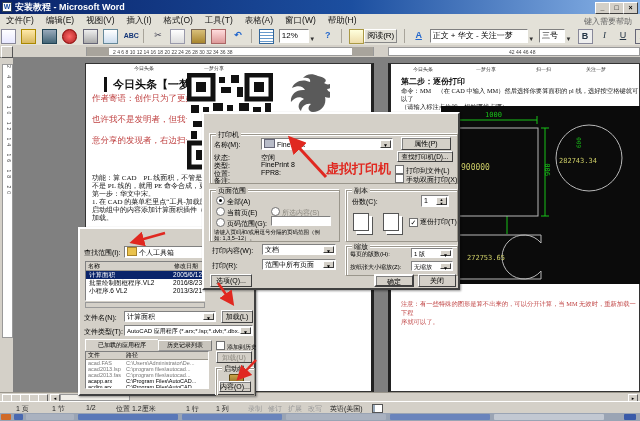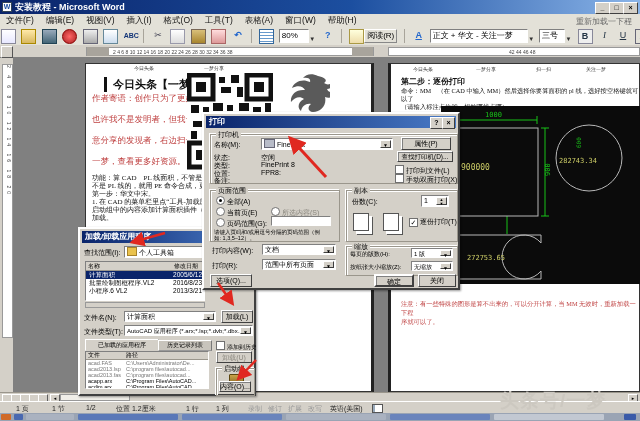--- a/index.html
+++ b/index.html
@@ -67,40 +67,40 @@
   <div class="abs titlebar">
     <div class="abs title-icon">W</div>
     <span class="abs" style="left:15px;">安装教程 - Microsoft Word</span>
     <div class="abs win-ctl" style="right:30px;">_</div>
     <div class="abs win-ctl" style="right:16px;">□</div>
     <div class="abs win-ctl" style="right:2px;">×</div>
   </div>
 
   <div class="abs menubar">
     <span>文件(F)</span><span>编辑(E)</span><span>视图(V)</span><span>插入(I)</span><span>格式(O)</span><span>工具(T)</span><span>表格(A)</span><span>窗口(W)</span><span>帮助(H)</span>
-    <span class="abs helpbox">重新加载一下程</span>
+    <span class="abs helpbox">键入需要帮助</span>
   </div>
 
   <div class="abs toolbar">
     <span class="tbi" style="background:linear-gradient(#fff,#e8e8ff);border:1px solid #889;"></span>
     <span class="tbi" style="background:linear-gradient(#ffe9a8,#d8b860);border:1px solid #a80;"></span>
     <span class="tbi" style="background:linear-gradient(#9ab,#467);border:1px solid #245;"></span>
     <span class="tbi" style="background:radial-gradient(#f66,#a22);border:1px solid #800;border-radius:50%;"></span>
     <span class="tbi" style="background:linear-gradient(#eee,#aaa);border:1px solid #667;"></span>
     <span class="tbi" style="background:linear-gradient(#fff,#cde);border:1px solid #689;"></span>
     <span class="tbi" style="color:#137;font-weight:bold;font-size:7px;">ABC</span>
     <span class="tbsep"></span>
     <span class="tbi" style="color:#445;">✂</span>
     <span class="tbi" style="background:linear-gradient(#fff,#ddd);border:1px solid #99a;"></span>
     <span class="tbi" style="background:linear-gradient(#d9c07a,#a8852e);border:1px solid #765;"></span>
     <span class="tbi" style="background:linear-gradient(#fdd,#d99);border:1px solid #a66;"></span>
     <span class="tbi" style="color:#26c;font-weight:bold;">↶</span>
     <span class="tbsep"></span>
     <span class="tbi" style="background:repeating-linear-gradient(#fff 0 2px,#69c 2px 3px);border:1px solid #369;"></span>
-    <span class="tbbox" style="width:24px;"><span>80%</span></span><span class="dd">▼</span>
+    <span class="tbbox" style="width:24px;"><span>12%</span></span><span class="dd">▼</span>
     <span class="tbi" style="color:#26c;font-weight:bold;">?</span>
     <span class="tbsep"></span>
     <span class="tbi" style="background:linear-gradient(#ffd,#eda);border:1px solid #a94;"></span><span class="tbbox" style="background:#e3e1d8;border-color:#fff #888 #888 #fff;"><span>阅读(R)</span></span>
     <span class="tbsep"></span>
     <span class="tbi" style="color:#26c;font-weight:bold;text-decoration:underline;">A</span>
     <span class="tbbox" style="width:92px;"><span>正文 + 华文 - 关注一梦</span></span><span class="dd">▼</span>
     <span class="tbbox" style="width:20px;"><span>三号</span></span><span class="dd">▼</span>
     <span class="tbi" style="font-weight:bold;border:1px solid #889;background:#eee;">B</span>
     <span class="tbi" style="font-style:italic;font-family:'Liberation Serif',serif;">I</span>
     <span class="tbi" style="text-decoration:underline;">U</span>
@@ -134,21 +134,20 @@
     <div class="vband">2 4 6 8 10 12 14 16 18 20</div>
   </div>
 
   <div class="abs page serif" style="left:85px;top:63px;width:289px;height:329px;border-right:3px solid #222;">
     <span class="abs" style="left:48px;top:1px;font-size:5px;color:#333;">今日头条</span>
     <span class="abs" style="left:118px;top:1px;font-size:5px;color:#333;">一梦分享</span>
     <div class="abs" style="left:18px;top:13px;font-size:11px;font-weight:bold;color:#111;border-left:3px solid #111;padding-left:6px;">今日头条【一梦】</div>
     <div class="abs redtxt" style="left:6px;top:29px;font-size:8.5px;">作者寄语：创作只为了更好的开始，</div>
     <div class="abs redtxt" style="left:6px;top:50px;font-size:8.5px;">也许我不是发明者，但我一定是愿</div>
     <div class="abs redtxt" style="left:6px;top:71px;font-size:8.5px;">意分享的发现者，右边扫一扫关注</div>
-    <div class="abs redtxt" style="left:6px;top:92px;font-size:8.5px;">一梦，查看更多好资源。</div>
     <div class="abs" style="left:6px;top:110px;font-size:7px;color:#111;line-height:8px;">
       <div>功能：算 CAD　PL 线面积，不管是画还是</div>
         <div>不是 PL 线的，就用 PE 命令合成，更多请</div>
         <div>第一步：华文中宋。</div>
         <div>1. 在 CAD 的菜单栏里点“工具-加载应用程</div>
         <div>启动组中的内容添加计算面积插件（以后自</div>
         <div>加载。</div>
     </div>
   </div>
 
@@ -192,23 +191,20 @@
         <rect x="52" y="86" width="8" height="8"></rect>
         <rect x="68" y="88" width="10" height="6"></rect>
     </g>
   </svg>
 
   <svg class="abs" style="left:280px;top:72px;z-index:5;" width="50" height="40" viewBox="0 0 50 40">
     <path d="M38 4 c-6-3-12-2-15 2 c5-1 8 1 7 4 c-8-4-16 0-18 6 c6-3 11-2 13 2 c-9-1-15 5-14 12 c4-5 9-6 13-3 c-6 3-7 9-3 12 c1-5 5-8 10-7 c-4 3-3 8 2 8 c8 0 14-7 12-15 c6 2 9-1 9-6 c-3 2-6 1-7-2 c4 0 6-3 5-7 c-2 3-5 3-8 1 c3-2 3-5-6-7 z" fill="#5a5a5a"></path>
   </svg>
 
   <div class="abs dlg" style="left:78px;top:227px;width:178px;height:169px;z-index:20;">
-    <div class="dtitle"><span>加载/卸载应用程序</span>
-      <div class="dctl" style="right:1px;">×</div>
-    </div>
     <span class="lbl" style="left:4px;top:19px;">查找范围(I):</span>
     <div class="inset" style="left:44px;top:17px;width:116px;height:12px;">
       <span style="display:inline-block;width:8px;height:7px;background:#eac24c;border:1px solid #a8832a;vertical-align:-1px;"></span>
       <span>个人工具箱</span>
       <span class="combo-arrow">▼</span>
     </div>
     <div class="inset" style="left:5px;top:32px;width:120px;height:40px;padding:0;">
       <div class="listhead" style="height:8px;line-height:8px;"><span style="padding-left:2px;">名称</span><span style="float:right;padding-right:6px;">修改日期</span></div>
       <div class="lrow sel"><span style="padding-left:3px;">计算面积</span><span style="float:right;padding-right:2px;">2005/6/12</span></div>
       <div class="lrow"><span style="padding-left:3px;">批量绘制图框程序.VL2</span><span style="float:right;padding-right:2px;">2016/8/23</span></div>
@@ -233,24 +229,20 @@
     </div>
     <div class="btn gray" style="left:136px;top:122px;width:36px;height:12px;line-height:11px;">卸载(U)</div>
     <div class="grp" style="left:136px;top:139px;width:37px;height:26px;">
         <b>启动组</b>
       <div class="abs" style="left:12px;top:5px;width:13px;height:9px;background:linear-gradient(#c9a24a,#8a6a20);border:1px solid #5e470f;border-radius:1px;"></div>
     </div>
     <div class="btn" style="left:139px;top:152px;width:32px;height:11px;line-height:10px;">内容(O)...</div>
   </div>
 
   <div class="abs dlg" style="left:202px;top:112px;width:258px;height:178px;z-index:30;">
-    <div class="dtitle"><span>打印</span>
-      <div class="dctl" style="right:13px;">?</div>
-      <div class="dctl" style="right:1px;">×</div>
-    </div>
     <div class="grp" style="left:6px;top:20px;width:246px;height:48px;">
         <b>打印机</b>
       <span class="lbl" style="left:3px;top:5px;">名称(M):</span>
       <div class="inset" style="left:50px;top:3px;width:132px;height:12px;">
         <span style="display:inline-block;width:9px;height:7px;background:#b8bcc8;border:1px solid #667;vertical-align:-1px;"></span>
         <span>FinePrint</span>
         <span class="combo-arrow">▼</span>
       </div>
       <div class="btn" style="left:190px;top:2px;width:50px;height:13px;line-height:12px;">属性(P)</div>
       <span class="lbl" style="left:3px;top:18px;">状态:</span>
@@ -333,20 +325,21 @@
     <text x="20" y="64" fill="#cccc66" font-size="8" font-family="DejaVu Sans Mono, monospace">900000</text>
     <circle cx="148" cy="52" r="33" fill="none" stroke="#b8b8b8" stroke-width="1"></circle>
     <text x="140" y="42" fill="#19c219" font-size="6" font-family="DejaVu Sans Mono, monospace" transform="rotate(-90 140 42)">600</text>
     <text x="118" y="57" fill="#cccc66" font-size="7" font-family="DejaVu Sans Mono, monospace">282743.34</text>
     <g stroke="#b8b8b8" stroke-width="1" fill="none">
       <path d="M12 130 h88 v8 a22 22 0 1 0 0 28 v8 h-88 z" transform="translate(0,-1)"></path>
     </g>
     <text x="26" y="154" fill="#cccc66" font-size="7" font-family="DejaVu Sans Mono, monospace">272753.65</text>
   </svg>
 
+  <div class="abs redtxt" style="left:326px;top:160px;font-size:13px;font-weight:bold;color:#e02820;z-index:60;font-family:'Liberation Serif',serif;">虚拟打印机</div>
   <svg class="abs overlay" style="left:0;top:0;z-index:60;" width="640" height="421">
     <defs>
         <marker id="ah" markerWidth="6" markerHeight="6" refX="4.5" refY="3" orient="auto">
           <path d="M0,0 L6,3 L0,6 z" fill="#e02820"></path>
         </marker>
       </defs>
     <line x1="326" y1="177" x2="291" y2="139" stroke="#e02820" stroke-width="3" marker-end="url(#ah)"></line>
     <line x1="165" y1="233" x2="133" y2="242" stroke="#e02820" stroke-width="2.5" marker-end="url(#ah)"></line>
     <line x1="218" y1="283" x2="232" y2="303" stroke="#e02820" stroke-width="2.5" marker-end="url(#ah)"></line>
     <line x1="256" y1="360" x2="239" y2="378" stroke="#e02820" stroke-width="2.5" marker-end="url(#ah)"></line>
@@ -383,14 +376,13 @@
     <div class="task" style="left:14px;width:9px;background:#4868b0;"></div>
     <div class="task" style="left:26px;width:48px;background:#aab2c0;"></div>
     <div class="task" style="left:78px;width:100px;background:#5a78b8;"></div>
     <div class="task" style="left:182px;width:100px;background:#6a84bc;"></div>
     <div class="task" style="left:286px;width:100px;background:#aab2c0;"></div>
     <div class="task" style="left:390px;width:100px;background:#6a84bc;"></div>
     <div class="task" style="left:494px;width:110px;background:#c2c8d2;"></div>
     <div class="task" style="left:624px;width:12px;background:#3a5aa8;"></div>
   </div>
 
-  <div class="abs watermark">头条号/一梦</div>
 </div>
 
 </body></html>

